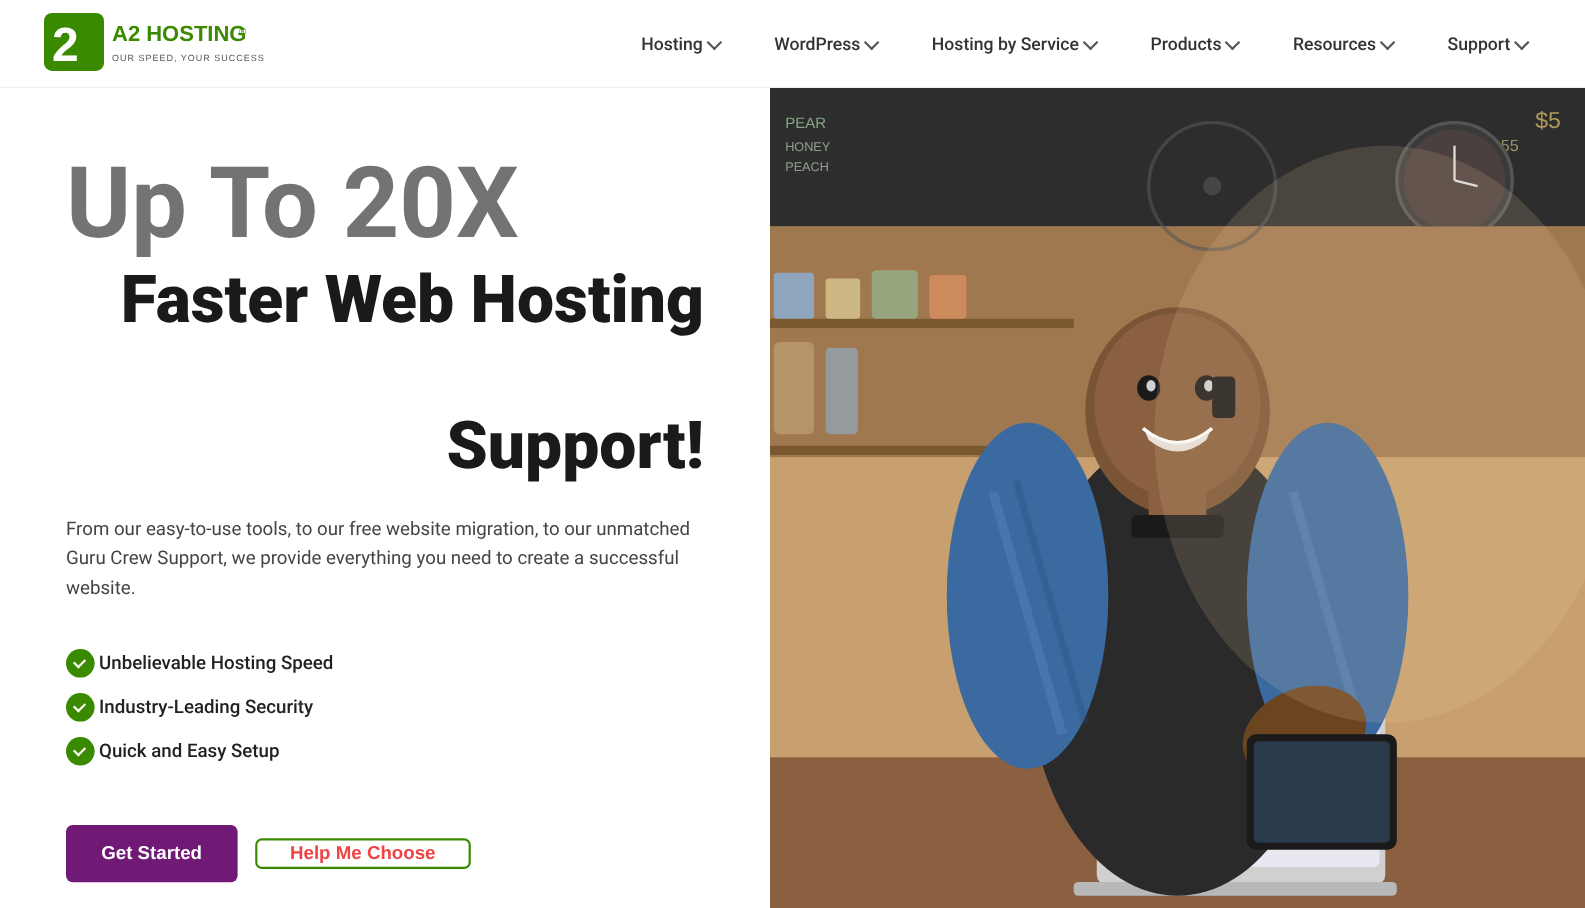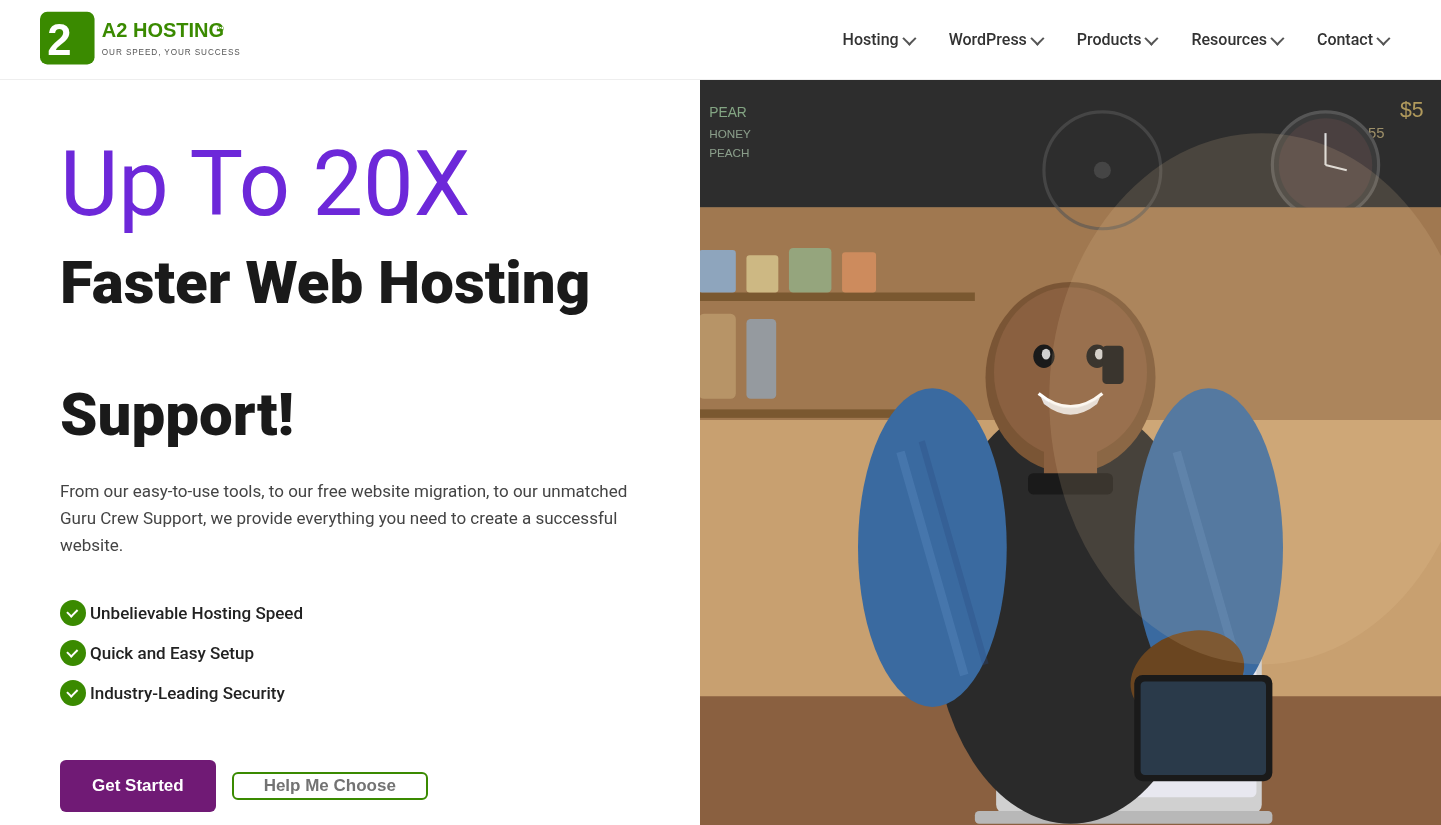--- a/index.html
+++ b/index.html
@@ -35,21 +35,21 @@
     .logo-svg-wrap {
       width: 200px;
       height: 60px;
       display: flex;
       align-items: center;
     }
 
     nav {
       display: flex;
       align-items: center;
-      gap: 8px;
+      gap: 23px;
     }
 
     .nav-item {
       display: flex;
       align-items: center;
       gap: 4px;
       padding: 8px 14px;
       font-size: 16px;
       font-weight: 500;
       color: #333;
@@ -77,32 +77,33 @@
     .hero-left {
       flex: 0 0 700px;
       padding: 60px 60px 60px 60px;
       display: flex;
       flex-direction: column;
       justify-content: center;
     }
 
     .hero-headline-green {
       font-size: 90px;
-      font-weight: 400;
-      color: #6d28d9;
+      font-weight: 700;
+      color: #737373;
       line-height: 1;
-      margin-bottom: 20px;
+      margin-bottom: 10px;
     }
 
     .hero-headline-dark {
       font-size: 60px;
       font-weight: 900;
       color: #1a1a1a;
       line-height: 1.1;
       margin-bottom: 30px;
+      text-align: right;
     }
 
     .hero-description {
       font-size: 17px;
       color: #444;
       line-height: 1.6;
       max-width: 620px;
       margin-bottom: 40px;
     }
 
@@ -155,21 +156,21 @@
       padding: 16px 32px;
       font-size: 17px;
       font-weight: 700;
       border-radius: 6px;
       cursor: pointer;
       text-decoration: none;
     }
 
     .btn-outline {
       background: #fff;
-      color: #737373;
+      color: #ef4444;
       border: 2px solid #3a8a00;
       padding: 2px 30px;
       font-size: 17px;
       font-weight: 700;
       border-radius: 6px;
       cursor: pointer;
       text-decoration: none;
     }
 
     
@@ -216,29 +217,33 @@
   <nav>
     <a class="nav-item">
       <span>Hosting</span>
       <span class="chevron"></span>
     </a>
     <a class="nav-item">
       <span>WordPress</span>
       <span class="chevron"></span>
     </a>
     <a class="nav-item">
+      <span>Hosting by Service</span>
+      <span class="chevron"></span>
+    </a>
+    <a class="nav-item">
       <span>Products</span>
       <span class="chevron"></span>
     </a>
     <a class="nav-item">
       <span>Resources</span>
       <span class="chevron"></span>
     </a>
     <a class="nav-item">
-      <span>Contact</span>
+      <span>Support</span>
       <span class="chevron"></span>
     </a>
   </nav>
 </header>
 
 <section class="hero">
   <div class="hero-left">
     <h1 class="hero-headline-green">Up To 20X</h1>
     <h2 class="hero-headline-dark">
       <span>Faster Web Hosting</span><br>
@@ -247,25 +252,25 @@
     </h2>
     <p class="hero-description">From our easy-to-use tools, to our free website migration, to our unmatched Guru Crew Support, we provide everything you need to create a successful website.</p>
 
     <ul class="feature-list">
       <li class="feature-item">
         <span class="check-circle"></span>
         <span>Unbelievable Hosting Speed</span>
       </li>
       <li class="feature-item">
         <span class="check-circle"></span>
-        <span>Quick and Easy Setup</span>
+        <span>Industry-Leading Security</span>
       </li>
       <li class="feature-item">
         <span class="check-circle"></span>
-        <span>Industry-Leading Security</span>
+        <span>Quick and Easy Setup</span>
       </li>
     </ul>
 
     <div class="button-row">
       <button class="btn-primary">Get Started</button>
       <button class="btn-outline">Help Me Choose</button>
     </div>
   </div>
 
   <div class="hero-right">

